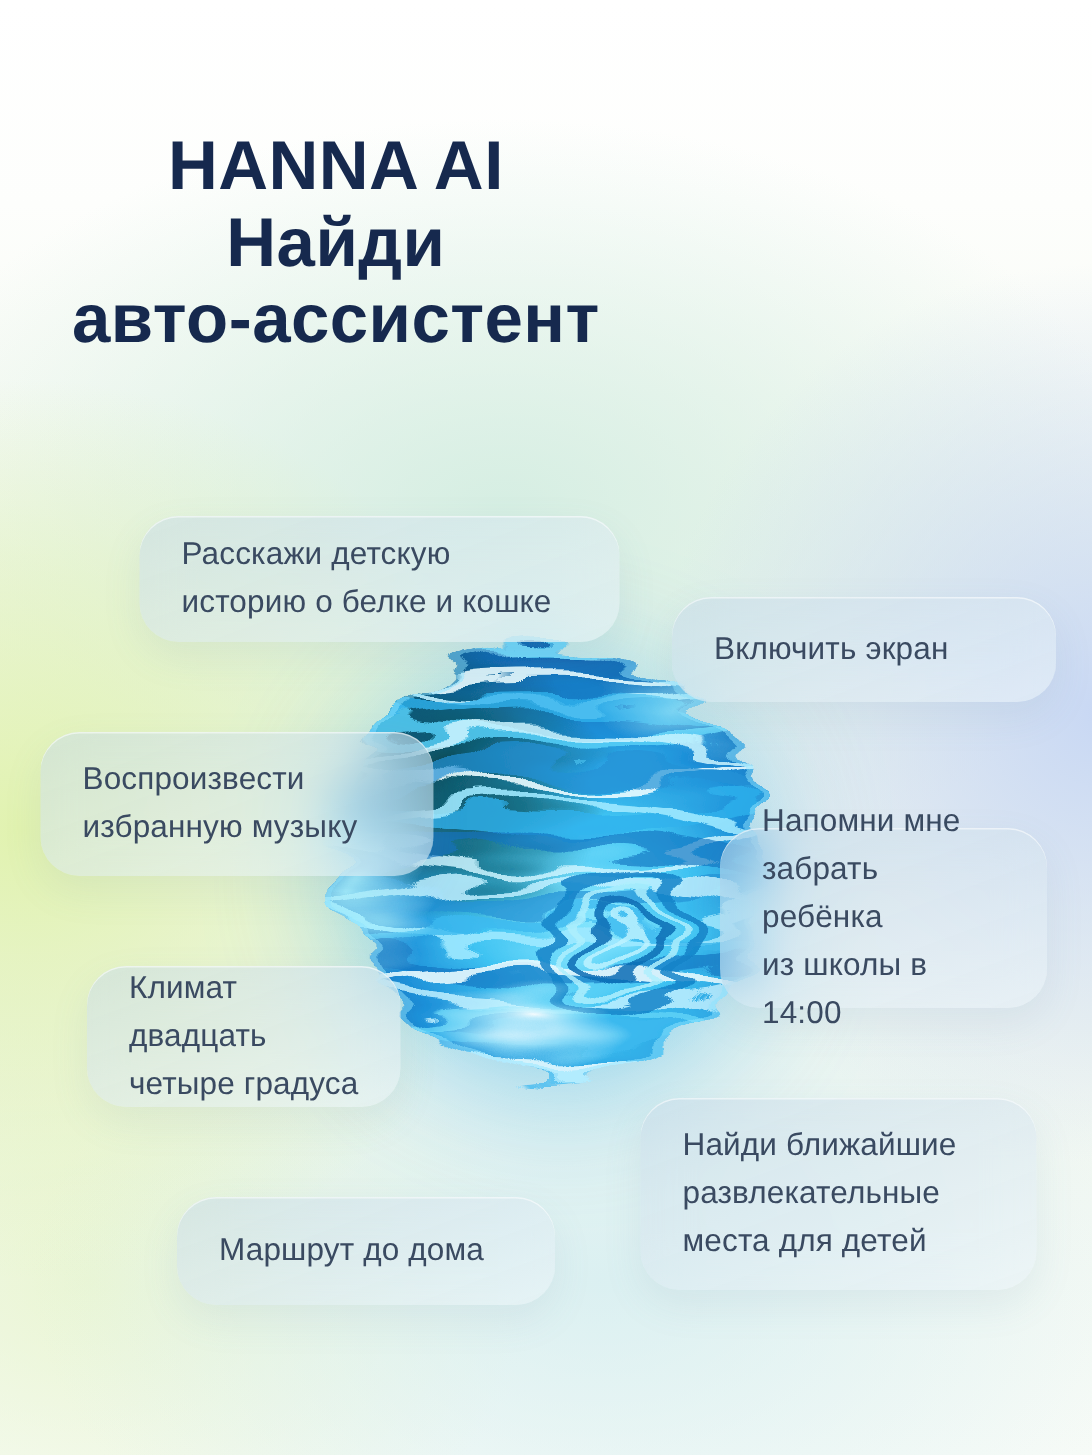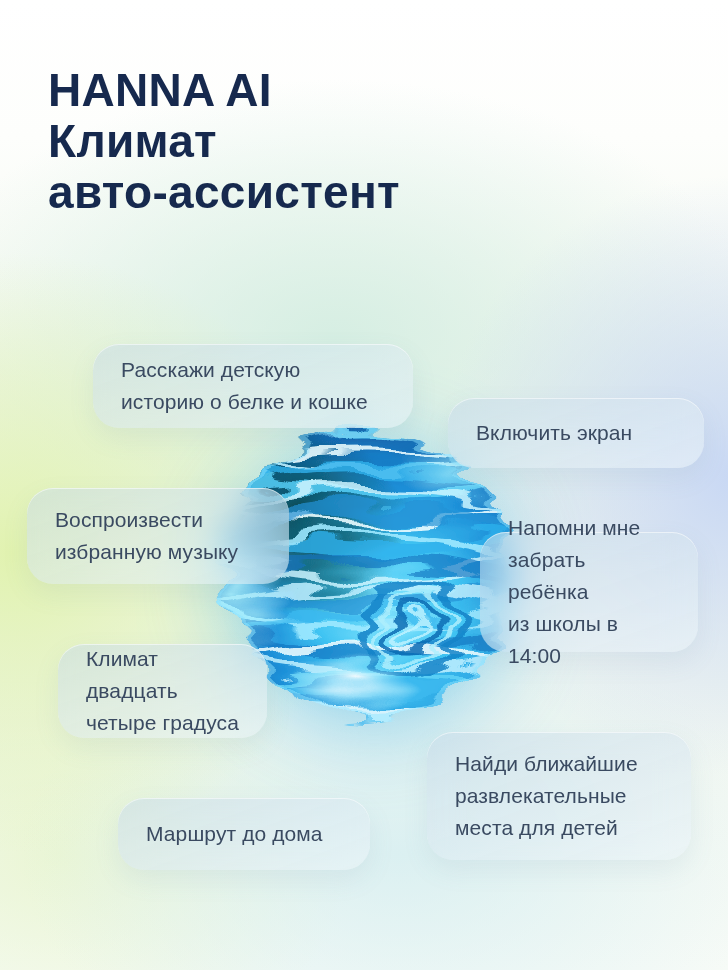--- a/index.html
+++ b/index.html
@@ -9,21 +9,21 @@
     overflow:hidden;
     font-family:"Liberation Sans","DejaVu Sans",sans-serif;
     background:
       radial-gradient(340px 300px at 2% 57%,  rgba(224,242,172,0.95) 0%, rgba(224,242,172,0) 100%),
       radial-gradient(300px 300px at 101% 49%, rgba(198,214,244,0.95) 0%, rgba(198,214,244,0) 100%),
       radial-gradient(430px 260px at 46% 35%, rgba(208,236,224,0.85) 0%, rgba(208,236,224,0) 100%),
       radial-gradient(380px 240px at 55% 88%, rgba(208,236,240,0.70) 0%, rgba(208,236,240,0) 100%),
       radial-gradient(300px 220px at 8% 88%,  rgba(232,245,204,0.80) 0%, rgba(232,245,204,0) 100%),
       linear-gradient(180deg,#ffffff 0%,#fdfefc 14%,#f3f8ee 40%,#f0f6f0 70%,#f7fbf7 100%);
   }
-  .title-block{position:absolute;left:48px;top:65px;z-index:4;}
+  .title-block{position:absolute;left:48px;top:85px;z-index:4;text-align:center;}
   .brand,.tagline{
     margin:0;
     font-size:46px;font-weight:700;line-height:51px;
     letter-spacing:0.3px;color:#16294e;
   }
   .tagline{white-space:pre-line;}
 
   .orb-glow{
     position:absolute;left:150px;top:385px;width:440px;height:400px;z-index:1;
     background:radial-gradient(50% 50% at 50% 50%, rgba(120,215,248,0.38) 0%, rgba(120,215,248,0) 70%);
@@ -44,33 +44,33 @@
     -webkit-backdrop-filter:blur(16px) saturate(1.05);
     box-shadow:0 10px 26px rgba(100,135,165,0.10), inset 0 1px 0 rgba(255,255,255,0.55);
   }
   .bubble-text{
     font-size:21px;line-height:32px;color:#3a4a61;
     white-space:pre-line;letter-spacing:0.1px;
   }
   .b1{left:93px;  top:344px; width:320px; height:84px;}
   .b2{left:448px; top:398px; width:256px; height:70px;}
   .b3{left:27px;  top:488px; width:262px; height:96px;}
-  .b4{left:480px; top:532px; width:218px; height:120px;}
+  .b4{left:480px; top:552px; width:218px; height:120px;}
   .b5{left:58px;  top:644px; width:209px; height:94px;}
   .b6{left:118px; top:754px; width:252px; height:72px;margin-top:44px;}
   .b7{left:427px; top:732px; width:264px; height:128px;}
 </style>
 </head>
 <body>
 
 <div class="poster">
 
   <header class="title-block">
     <h1 class="brand">HANNA AI</h1>
-    <h2 class="tagline">Климат
+    <h2 class="tagline">Найди
 авто-ассистент</h2>
   </header>
 
   <div class="orb-glow"></div>
 
   <svg class="orb" viewBox="0 0 336 336" aria-hidden="true">
     <defs>
       <radialGradient id="orbBase" cx="58%" cy="64%" r="72%">
         <stop offset="0%" stop-color="#8eeaff"></stop>
         <stop offset="32%" stop-color="#3fc3f2"></stop>

